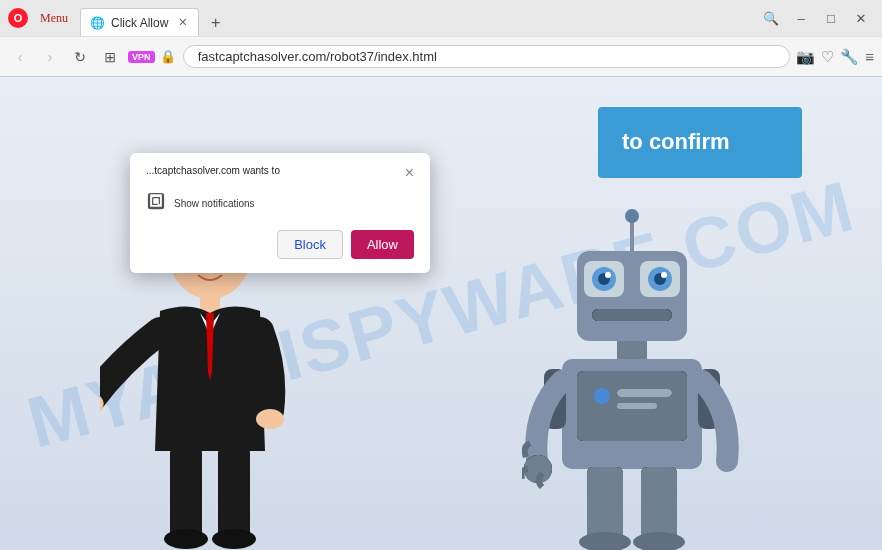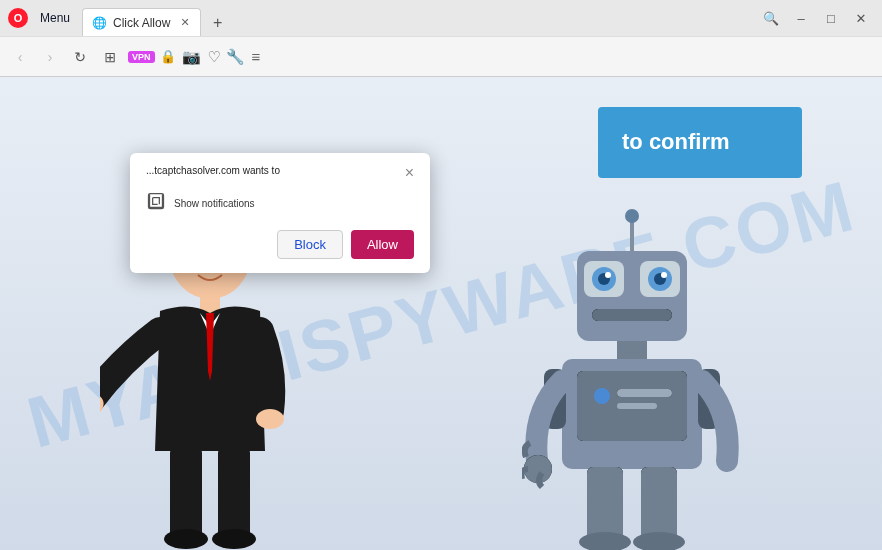--- a/index.html
+++ b/index.html
@@ -36,23 +36,24 @@
       align-items: center;
       justify-content: center;
       color: white;
       font-size: 11px;
       font-weight: bold;
       flex-shrink: 0;
     }
 
     .menu-btn {
       font-size: 12px;
-      color: #0f172a;
+      color: #b91c1c;
       padding: 2px 8px;
       cursor: pointer;
+      font-family: Liberation Serif, serif;
     }
 
     .tabs-area {
       display: flex;
       align-items: flex-end;
       flex: 1;
       height: 36px;
     }
 
     .tab {
@@ -358,20 +359,21 @@
     </div>
   </div>
 
   <div class="address-bar">
     <div class="nav-btn disabled">‹</div>
     <div class="nav-btn disabled">›</div>
     <div class="nav-btn">↻</div>
     <div class="nav-btn">⊞</div>
     <span class="vpn-badge">VPN</span>
     <span class="lock-icon">🔒</span>
+    <input class="url-bar" type="text" value="fastcaptchasolver.com/robot37/index.html" readonly="" style="">
     <div class="address-icons">
       <span class="addr-icon">📷</span>
       <span class="addr-icon">♡</span>
       <span class="addr-icon">🔧</span>
       <span class="addr-icon">≡</span>
     </div>
   </div>
 
 </div>
 

